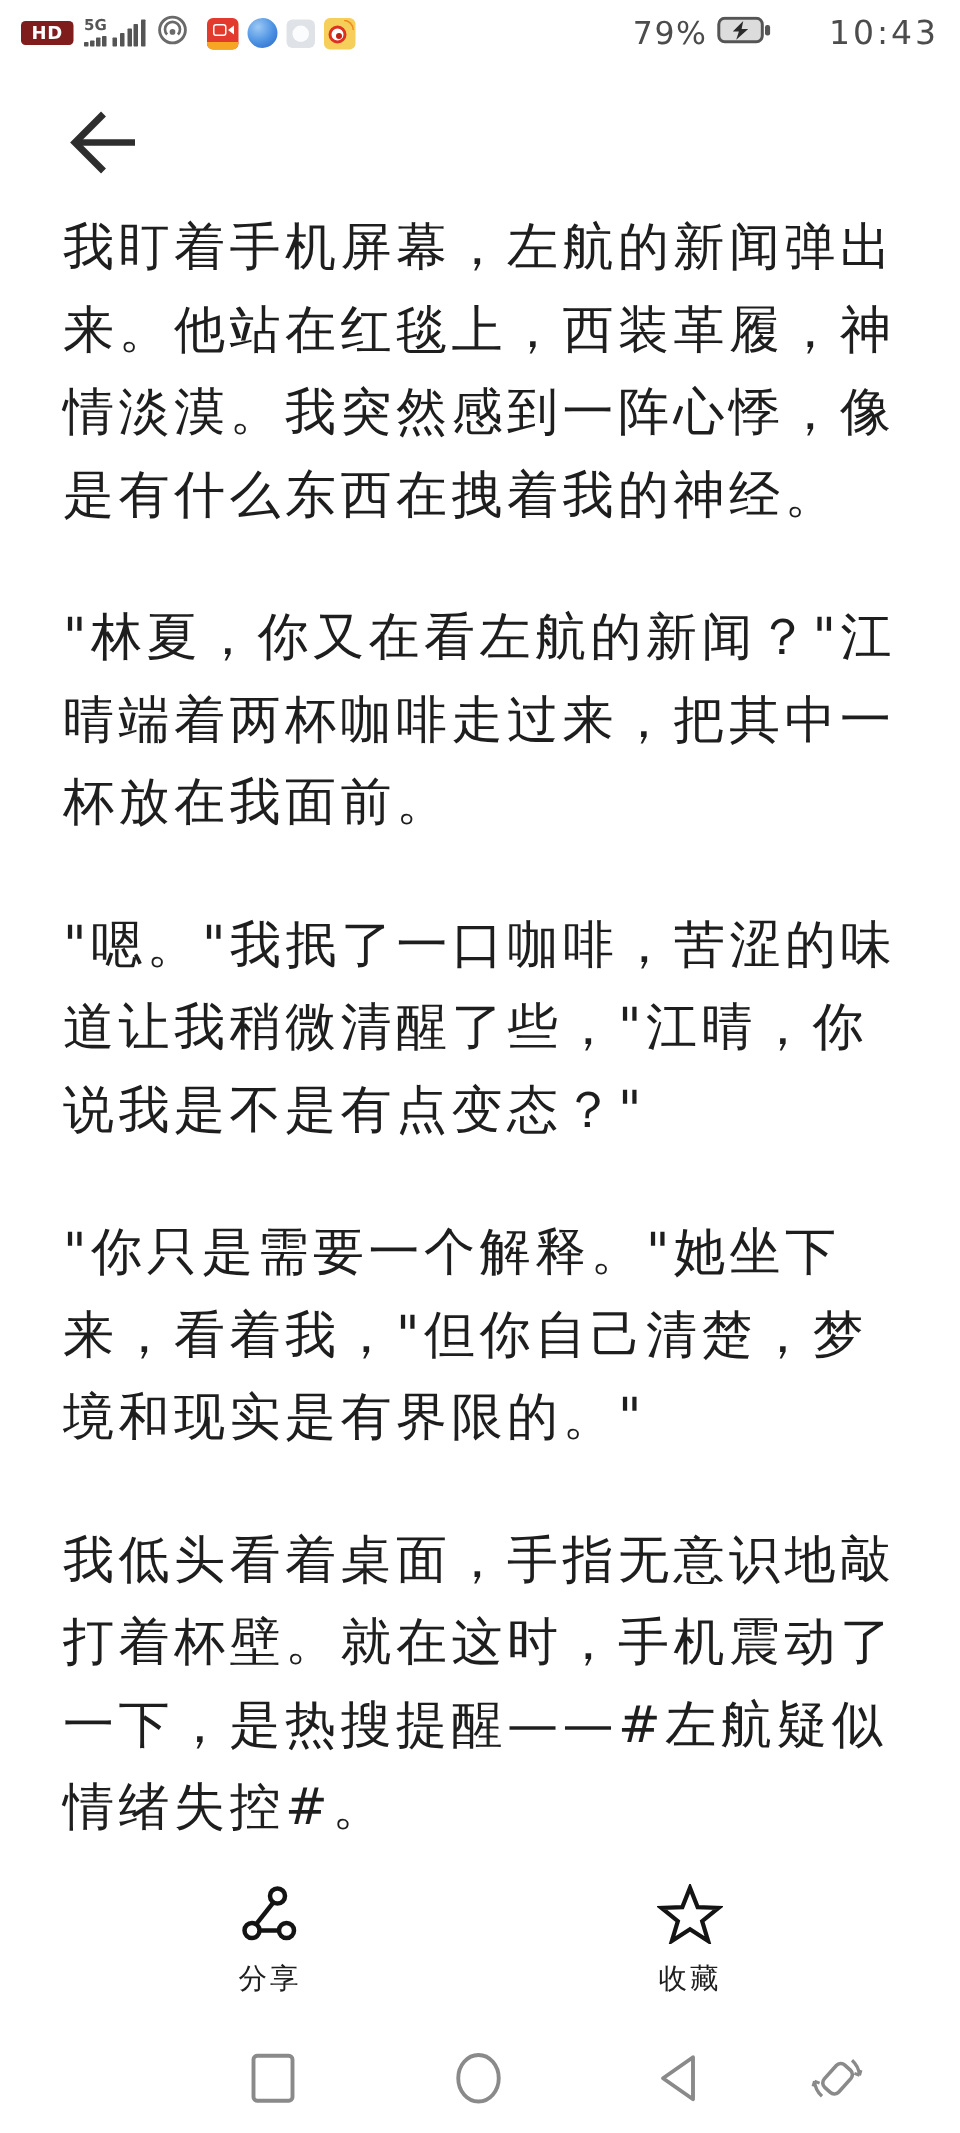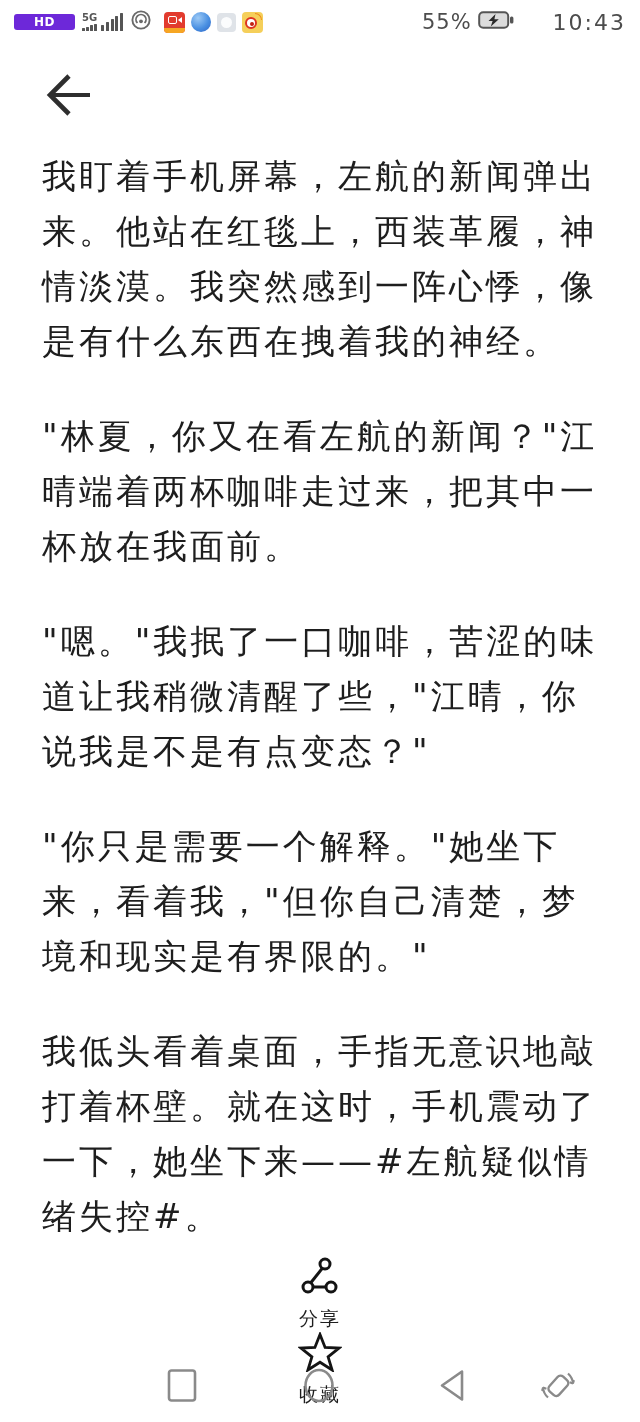--- a/index.html
+++ b/index.html
@@ -12,22 +12,22 @@
     overflow: hidden;
   }
 
   
   .status-bar {
     position: absolute; top: 0; left: 0; width: 100%; height: 44px;
     display: flex; align-items: center; padding: 0 14px;
   }
   .sb-left { display: flex; align-items: center; gap: 7px; }
   .hd-badge {
-    background: #6d28d9; color: #fff; font-size: 12px; font-weight: 700;
-    border-radius: 3px; padding: 2px 20px; line-height: 1; letter-spacing: .5px;
+    background: #7f1d1d; color: #fff; font-size: 12px; font-weight: 700;
+    border-radius: 3px; padding: 2px 7px; line-height: 1; letter-spacing: .5px;
   }
   .sig-group { display: flex; align-items: flex-end; gap: 4px; }
   .sig-5g { display: flex; flex-direction: column; align-items: flex-start; gap: 1px; }
   .sig-5g .lbl { font-size: 10px; font-weight: 700; color: #555; line-height: 1; }
   .bars { display: flex; align-items: flex-end; gap: 1.5px; }
   .bars i { display: block; width: 2.5px; background: #555; border-radius: .5px; }
   .bars.small i:nth-child(1){height:3px}.bars.small i:nth-child(2){height:4.5px}
   .bars.small i:nth-child(3){height:6px}.bars.small i:nth-child(4){height:7.5px}
   .bars.big i { width: 3.2px; }
   .bars.big i:nth-child(1){height:6px}.bars.big i:nth-child(2){height:9px}
@@ -50,28 +50,28 @@
   .app-weibo .pupil { position:absolute; left:8px; top:10px; width:4px; height:4px; border-radius:50%; background:#c11f10; }
   .app-weibo .ray { position:absolute; right:1px; top:1px; width:7px; height:7px; border:1.8px solid #f08c1b; border-left:none; border-bottom:none; border-radius:0 8px 0 0; }
   .sb-right { margin-left: auto; display: flex; align-items: center; gap: 6px; color: #4c4c4c; }
   .sb-pct { font-size: 21px; letter-spacing: 1px; }
   .sb-time { font-size: 22px; letter-spacing: 2px; margin-left: 32px; }
 
   
   .back-btn { position: absolute; top: 70px; left: 43px; width: 54px; height: 52px; background: none; border: none; cursor: pointer; }
 
   
-  .content { position: absolute; top: 149px; left: 42px; width: 570px; }
+  .content { position: absolute; top: 138px; left: 42px; width: 570px; }
   .content p {
     font-size: 34px; line-height: 55px; letter-spacing: 3px;
     color: #1e1e1e; margin-bottom: 40px; word-break: break-all;
   }
 
   
-  .toolbar { position: absolute; top: 1256px; left: 40px; right: 40px; display: flex; flex-direction: column; }
+  .toolbar { position: absolute; top: 1256px; left: 40px; right: 40px; display: flex; }
   .tb-item { flex: 1; display: flex; flex-direction: column; align-items: center; gap: 7px; background: none; border: none; cursor: pointer; }
   .tb-label { font-size: 19px; color: #1e1e1e; letter-spacing: 2px; }
 
   
   .navbar { position: absolute; top: 1352px; left: 0; width: 100%; height: 70px; }
   .nav-btn { position: absolute; top: 35px; transform: translate(-50%, -50%); background: none; border: none; cursor: pointer; }
   .nav-recents { left: 182px; }
   .nav-home   { left: 319px; }
   .nav-back   { left: 452px; }
   .nav-rotate { left: 558px; }
@@ -118,21 +118,21 @@
           <span class="dot"></span>
         </span>
       <span class="app-weibo">
         <span class="ray"></span>
           <span class="eye"></span>
           <span class="pupil"></span>
       </span>
     </span>
   </div>
   <div class="sb-right">
-    <span class="sb-pct">55%</span>
+    <span class="sb-pct">79%</span>
     <span>
       <svg width="37" height="19" viewBox="0 0 37 19" fill="none">
         <rect x="1.2" y="1.2" width="29" height="15.6" rx="4" fill="#dcdcdc" stroke="#555" stroke-width="2"></rect>
         <path d="M17.5 3 L10.5 10 H14.6 L12.8 15.5 L20.8 8.3 H16.4 Z" fill="#2b2b2b"></path>
         <rect x="32" y="5.6" width="3.4" height="7" rx="1.5" fill="#555"></rect>
       </svg>
     </span>
     <span class="sb-time">10:43</span>
   </div>
 </div>
@@ -144,21 +144,21 @@
       <path d="M8 25 H47" stroke="#2e2e2e" stroke-width="4.2"></path>
     </svg>
   </span>
 </button>
 
 <main class="content">
   <p>我盯着手机屏幕，左航的新闻弹出来。他站在红毯上，西装革履，神情淡漠。我突然感到一阵心悸，像是有什么东西在拽着我的神经。</p>
   <p>"林夏，你又在看左航的新闻？"江晴端着两杯咖啡走过来，把其中一杯放在我面前。</p>
   <p>"嗯。"我抿了一口咖啡，苦涩的味道让我稍微清醒了些，"江晴，你说我是不是有点变态？"</p>
   <p>"你只是需要一个解释。"她坐下来，看着我，"但你自己清楚，梦境和现实是有界限的。"</p>
-  <p>我低头看着桌面，手指无意识地敲打着杯壁。就在这时，手机震动了一下，她坐下来——#左航疑似情绪失控#。</p>
+  <p>我低头看着桌面，手指无意识地敲打着杯壁。就在这时，手机震动了一下，是热搜提醒——#左航疑似情绪失控#。</p>
 </main>
 
 <div class="toolbar">
 
   <button class="tb-item">
     <span>
       <svg width="42" height="40" viewBox="0 0 42 40" fill="none">
         <circle cx="26" cy="8" r="5" stroke="#141414" stroke-width="3"></circle>
         <circle cx="9" cy="31" r="5" stroke="#141414" stroke-width="3"></circle>
         <circle cx="32" cy="31" r="5" stroke="#141414" stroke-width="3"></circle>

